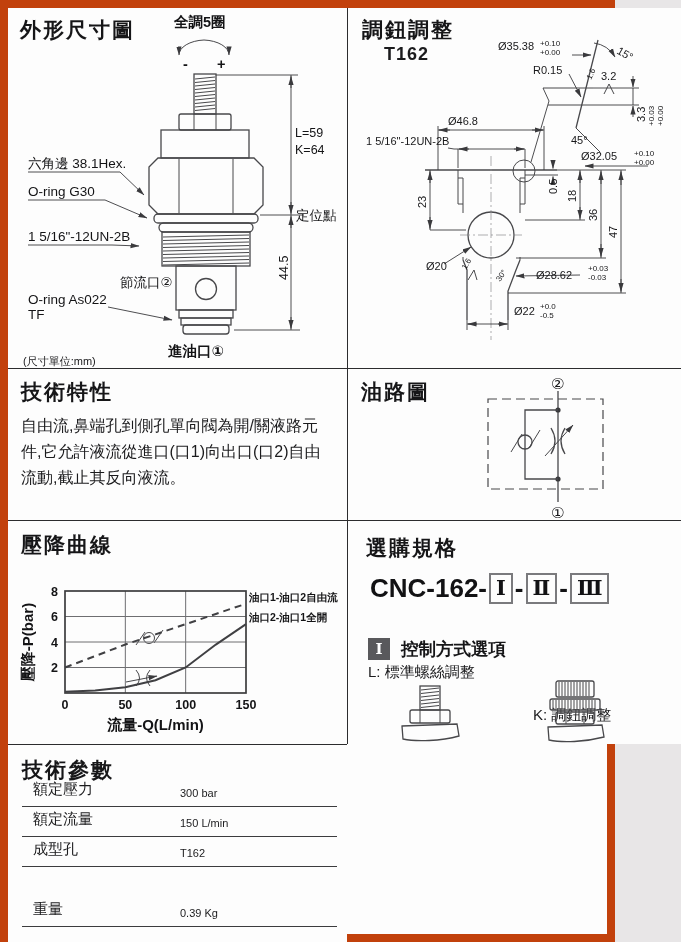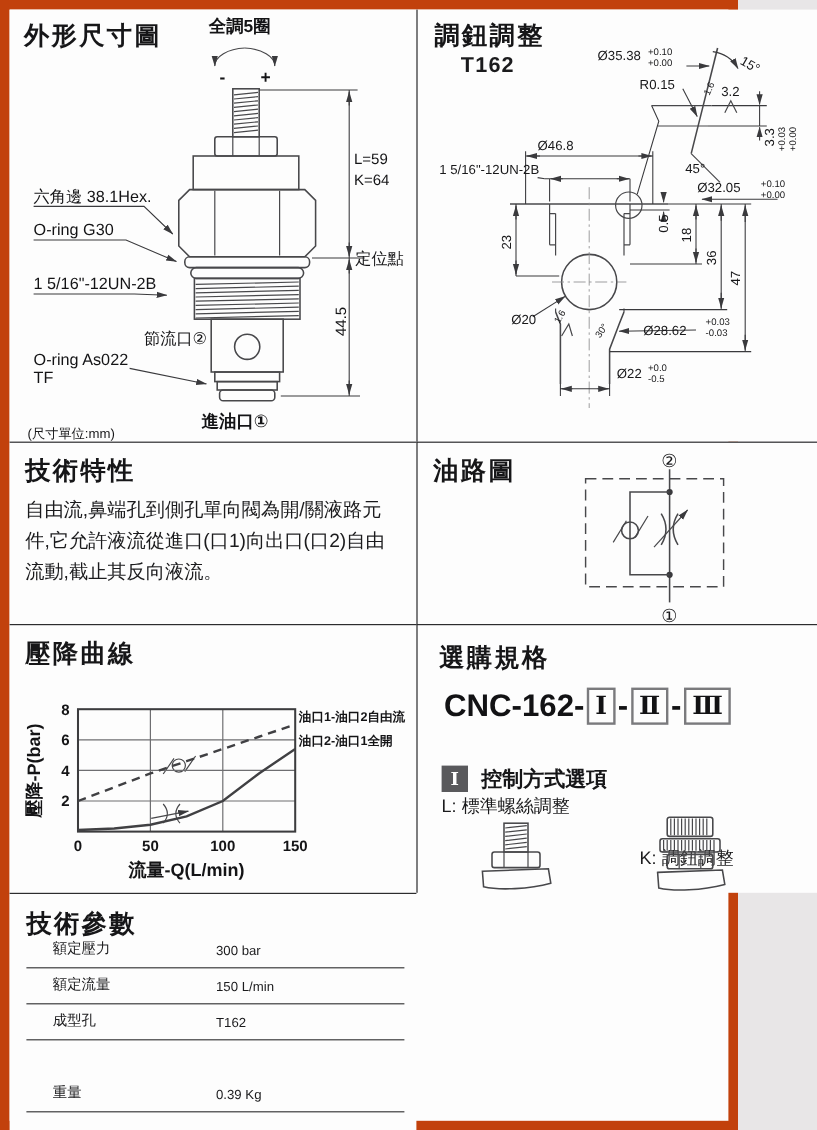--- a/index.html
+++ b/index.html
@@ -38,21 +38,21 @@
   .code-line{position:absolute;left:22px;top:52px;font-size:26px;font-weight:700;color:#121214;display:flex;}
   .code-box{display:inline-block;border:2px solid #7a7a7d;font-family:"Liberation Serif","DejaVu Serif",serif;
             font-size:21px;font-weight:700;line-height:1;padding:3px 5px 2px;margin:0 2px;color:#121214;}
   .sec-head{position:absolute;display:flex;align-items:center;gap:11px;}
   .badge{width:22px;height:22px;background:#59595c;color:#fff;font-family:"Liberation Serif","DejaVu Serif",serif;
          font-weight:700;font-size:15px;display:flex;align-items:center;justify-content:center;}
   .sec-title{font-size:17.5px;font-weight:700;color:#161618;}
   .opt{position:absolute;font-size:15px;color:#1b1b1d;}
   
   .prow{position:absolute;left:14px;right:10px;height:30px;border-bottom:1.6px solid #3c3c3e;}
-  .pname{position:absolute;left:22px;bottom:7px;font-size:12px;color:#1b1b1d;}
+  .pname{position:absolute;left:11px;bottom:7px;font-size:15px;color:#1b1b1d;}
   .pval{position:absolute;left:158px;bottom:7px;font-size:11px;color:#1b1b1d;}
 </style>
 </head>
 <body>
 
 <div class="page">
 <div class="grid">
 
   <section class="panel p1">
     <div class="panel-title" style="left:12px;top:8px;">外形尺寸圖</div>

